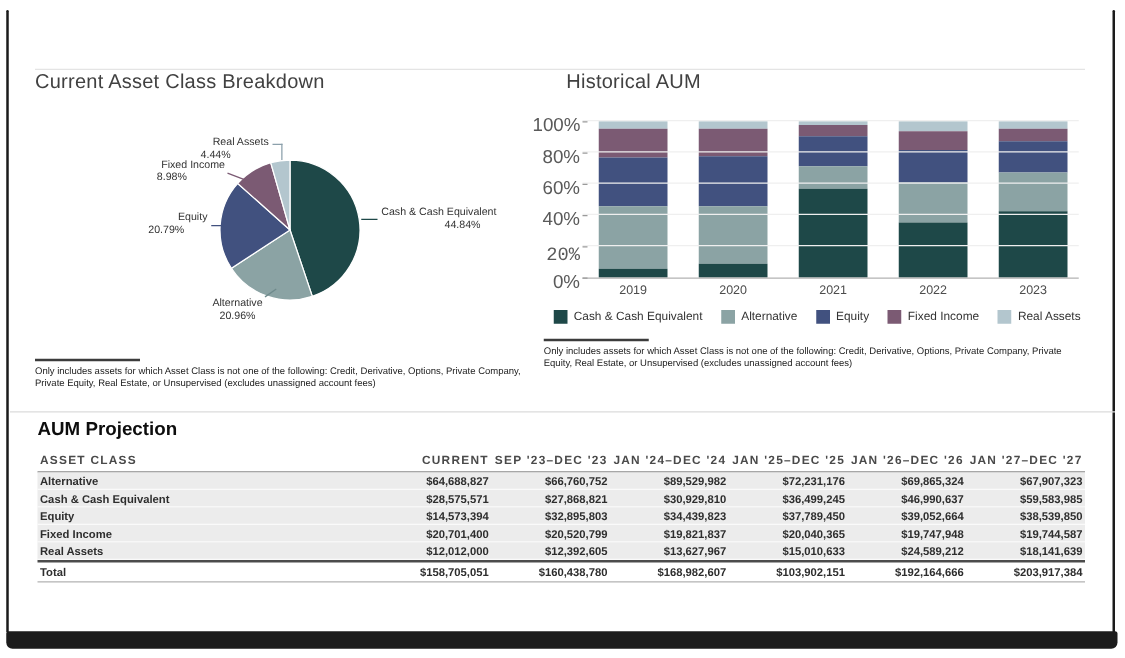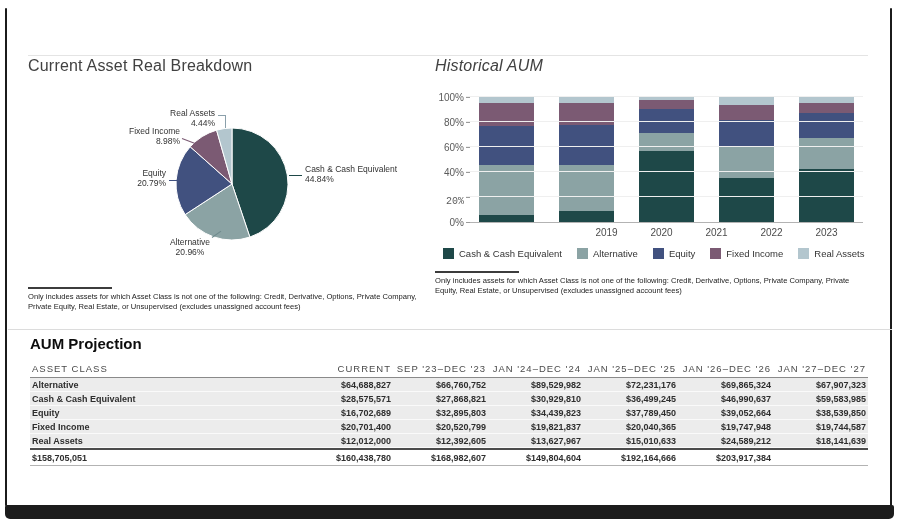--- a/index.html
+++ b/index.html
@@ -10,26 +10,26 @@
   
   .edge-left{position:absolute;left:5px;top:8px;width:2px;height:498px;background:#1b1b1b;border-radius:2px;}
   .edge-right{position:absolute;left:890px;top:8px;width:2px;height:498px;background:#1b1b1b;border-radius:2px;}
   .edge-bottom{position:absolute;left:5px;top:505px;width:889px;height:14px;background:#1c1c1c;border-radius:2px 2px 5px 5px;}
 
   .rule-top{position:absolute;left:28px;top:55px;width:840px;height:1px;background:#e4e4e4;}
   .rule-mid{position:absolute;left:8px;top:329px;width:884px;height:1px;background:#dcdcdc;}
 
   .section-title{position:absolute;font-size:16px;color:#414141;letter-spacing:.2px;}
   #pie-title{left:28px;top:57px;}
-  #hist-title{left:435px;top:57px;font-style:italic;}
+  #hist-title{left:453px;top:57px;}
 
   
   #pie-svg{position:absolute;left:172px;top:124px;width:120px;height:120px;}
   .callout{position:absolute;font-size:8.5px;line-height:9.5px;color:#333;}
-  .callout .pct{display:block;}
+  .callout .pct{display:block;text-align:center;}
   #co-real{left:130px;top:109px;width:85px;text-align:right;}
   #co-fixed{left:95px;top:127px;width:85px;text-align:right;}
   #co-equity{left:100px;top:169px;width:66px;text-align:right;}
   #co-alt{left:145px;top:238px;width:90px;text-align:center;}
   #co-cash{left:305px;top:165px;width:130px;text-align:left;}
   .conn{position:absolute;}
   #cn-real{left:218px;top:115px;width:7px;height:12px;border-top:1px solid #8ba0ab;border-right:1px solid #8ba0ab;}
   #cn-fixed{left:182px;top:138px;width:19px;height:1px;background:#7b5a73;transform:rotate(21deg);transform-origin:left center;}
   #cn-equity{left:169px;top:180px;width:10px;height:1px;background:#41517f;}
   #cn-alt{left:212px;top:237px;width:11px;height:1px;background:#6e8a8c;transform:rotate(-35deg);transform-origin:left center;}
@@ -39,52 +39,52 @@
   #pie-foot-div{left:28px;top:287px;}
   #hist-foot-div{left:435px;top:271px;}
   .footnote{position:absolute;font-size:7.6px;line-height:9.6px;color:#222;}
   #pie-foot{left:28px;top:292px;width:402px;}
   #hist-foot{left:435px;top:276px;width:432px;}
 
   
   #hist-plot{position:absolute;left:470px;top:97px;width:393px;height:125px;}
   .gridline{position:absolute;left:-4px;right:0;height:1px;background:#efefef;}
   .gridline.axis{background:#b3b3b3;}
-  .ytick{position:absolute;width:38px;text-align:right;font-size:10px;color:#5a5a5a;}
+  .ytick{position:absolute;width:38px;text-align:right;font-size:15px;color:#5a5a5a;}
   .tickmark{position:absolute;width:4px;height:1px;background:#9a9a9a;}
   #bars{position:absolute;left:0;top:0;width:100%;height:100%;display:flex;justify-content:space-between;padding:0 9px;box-sizing:border-box;}
   .bar-col{width:55px;height:100%;display:flex;flex-direction:column-reverse;}
   .bar-seg{width:100%;}
-  #xlabels{position:absolute;left:470px;top:227px;width:393px;display:flex;justify-content:flex-end;padding:0 9px;box-sizing:border-box;}
+  #xlabels{position:absolute;left:470px;top:227px;width:393px;display:flex;justify-content:space-between;padding:0 9px;box-sizing:border-box;}
   .xlabel{width:55px;text-align:center;font-size:10px;color:#4c4c4c;}
 
   #legend{position:absolute;left:443px;top:248px;display:flex;align-items:center;gap:15px;}
   .legend-item{display:flex;align-items:center;gap:5px;font-size:9.5px;color:#333;white-space:nowrap;}
   .legend-swatch{width:11px;height:11px;display:inline-block;}
 
   
   #proj-title{position:absolute;left:30px;top:335px;font-size:15px;font-weight:bold;color:#0d0d0d;}
   #proj-table{position:absolute;left:30px;top:360px;width:838px;}
-  .trow{display:grid;grid-template-columns:1fr 90px 95px 95px 95px 95px 95px;align-items:center;}
+  .trow{display:grid;grid-template-columns:1fr 90px 95px 95px 95px 95px 95px;align-items:center;font-weight:bold;}
   .trow > div{padding:0 2px;}
   .trow > div + div{text-align:right;}
   .thead{height:17px;font-size:9.5px;letter-spacing:1px;color:#4a4a4a;border-bottom:1px solid #8a8a8a;}
   .tdata{height:13px;background:#ececec;border-bottom:1px solid #fafafa;font-size:9px;font-weight:bold;color:#2e2e2e;}
   .ttotal{height:15px;background:#fff;border-top:2px solid #4c4c4c;border-bottom:1px solid #b3b3b3;font-size:9px;font-weight:bold;color:#2e2e2e;}
 </style>
 </head>
 <body>
 
 <div class="edge-left"></div>
 <div class="edge-right"></div>
 <div class="edge-bottom"></div>
 <div class="rule-top"></div>
 <div class="rule-mid"></div>
 
-<div id="pie-title" class="section-title">Current Asset Real Breakdown</div>
+<div id="pie-title" class="section-title">Current Asset Class Breakdown</div>
 <svg id="pie-svg" viewBox="0 0 120 120">
     <path d="M60,60 L60.00,4.00 A56,56 0 0 1 77.85,113.08 Z" fill="#1e4848" stroke="#ffffff" stroke-width="1"></path>
     <path d="M60,60 L77.85,113.08 A56,56 0 0 1 13.11,90.62 Z" fill="#8ba3a4" stroke="#ffffff" stroke-width="1"></path>
     <path d="M60,60 L13.11,90.62 A56,56 0 0 1 18.18,22.75 Z" fill="#41517f" stroke="#ffffff" stroke-width="1"></path>
     <path d="M60,60 L18.18,22.75 A56,56 0 0 1 44.58,6.16 Z" fill="#7b5a73" stroke="#ffffff" stroke-width="1"></path>
     <path d="M60,60 L44.58,6.16 A56,56 0 0 1 60.00,4.00 Z" fill="#b3c6ce" stroke="#ffffff" stroke-width="1"></path>
   </svg>
 
 <div id="co-real" class="callout">
   <span>Real Assets</span>
@@ -229,21 +229,21 @@
       <div>Cash &amp; Cash Equivalent</div>
       <div>$28,575,571</div>
       <div>$27,868,821</div>
       <div>$30,929,810</div>
       <div>$36,499,245</div>
       <div>$46,990,637</div>
       <div>$59,583,985</div>
     </div>
     <div class="trow tdata">
       <div>Equity</div>
-      <div>$16,702,689</div>
+      <div>$14,573,394</div>
       <div>$32,895,803</div>
       <div>$34,439,823</div>
       <div>$37,789,450</div>
       <div>$39,052,664</div>
       <div>$38,539,850</div>
     </div>
     <div class="trow tdata">
       <div>Fixed Income</div>
       <div>$20,701,400</div>
       <div>$20,520,799</div>
@@ -255,20 +255,21 @@
     <div class="trow tdata">
       <div>Real Assets</div>
       <div>$12,012,000</div>
       <div>$12,392,605</div>
       <div>$13,627,967</div>
       <div>$15,010,633</div>
       <div>$24,589,212</div>
       <div>$18,141,639</div>
     </div>
     <div class="trow ttotal">
+      <div>Total</div>
       <div>$158,705,051</div>
       <div>$160,438,780</div>
       <div>$168,982,607</div>
-      <div>$149,804,604</div>
+      <div>$103,902,151</div>
       <div>$192,164,666</div>
       <div>$203,917,384</div>
     </div>
   </div>
 
 </body></html>

